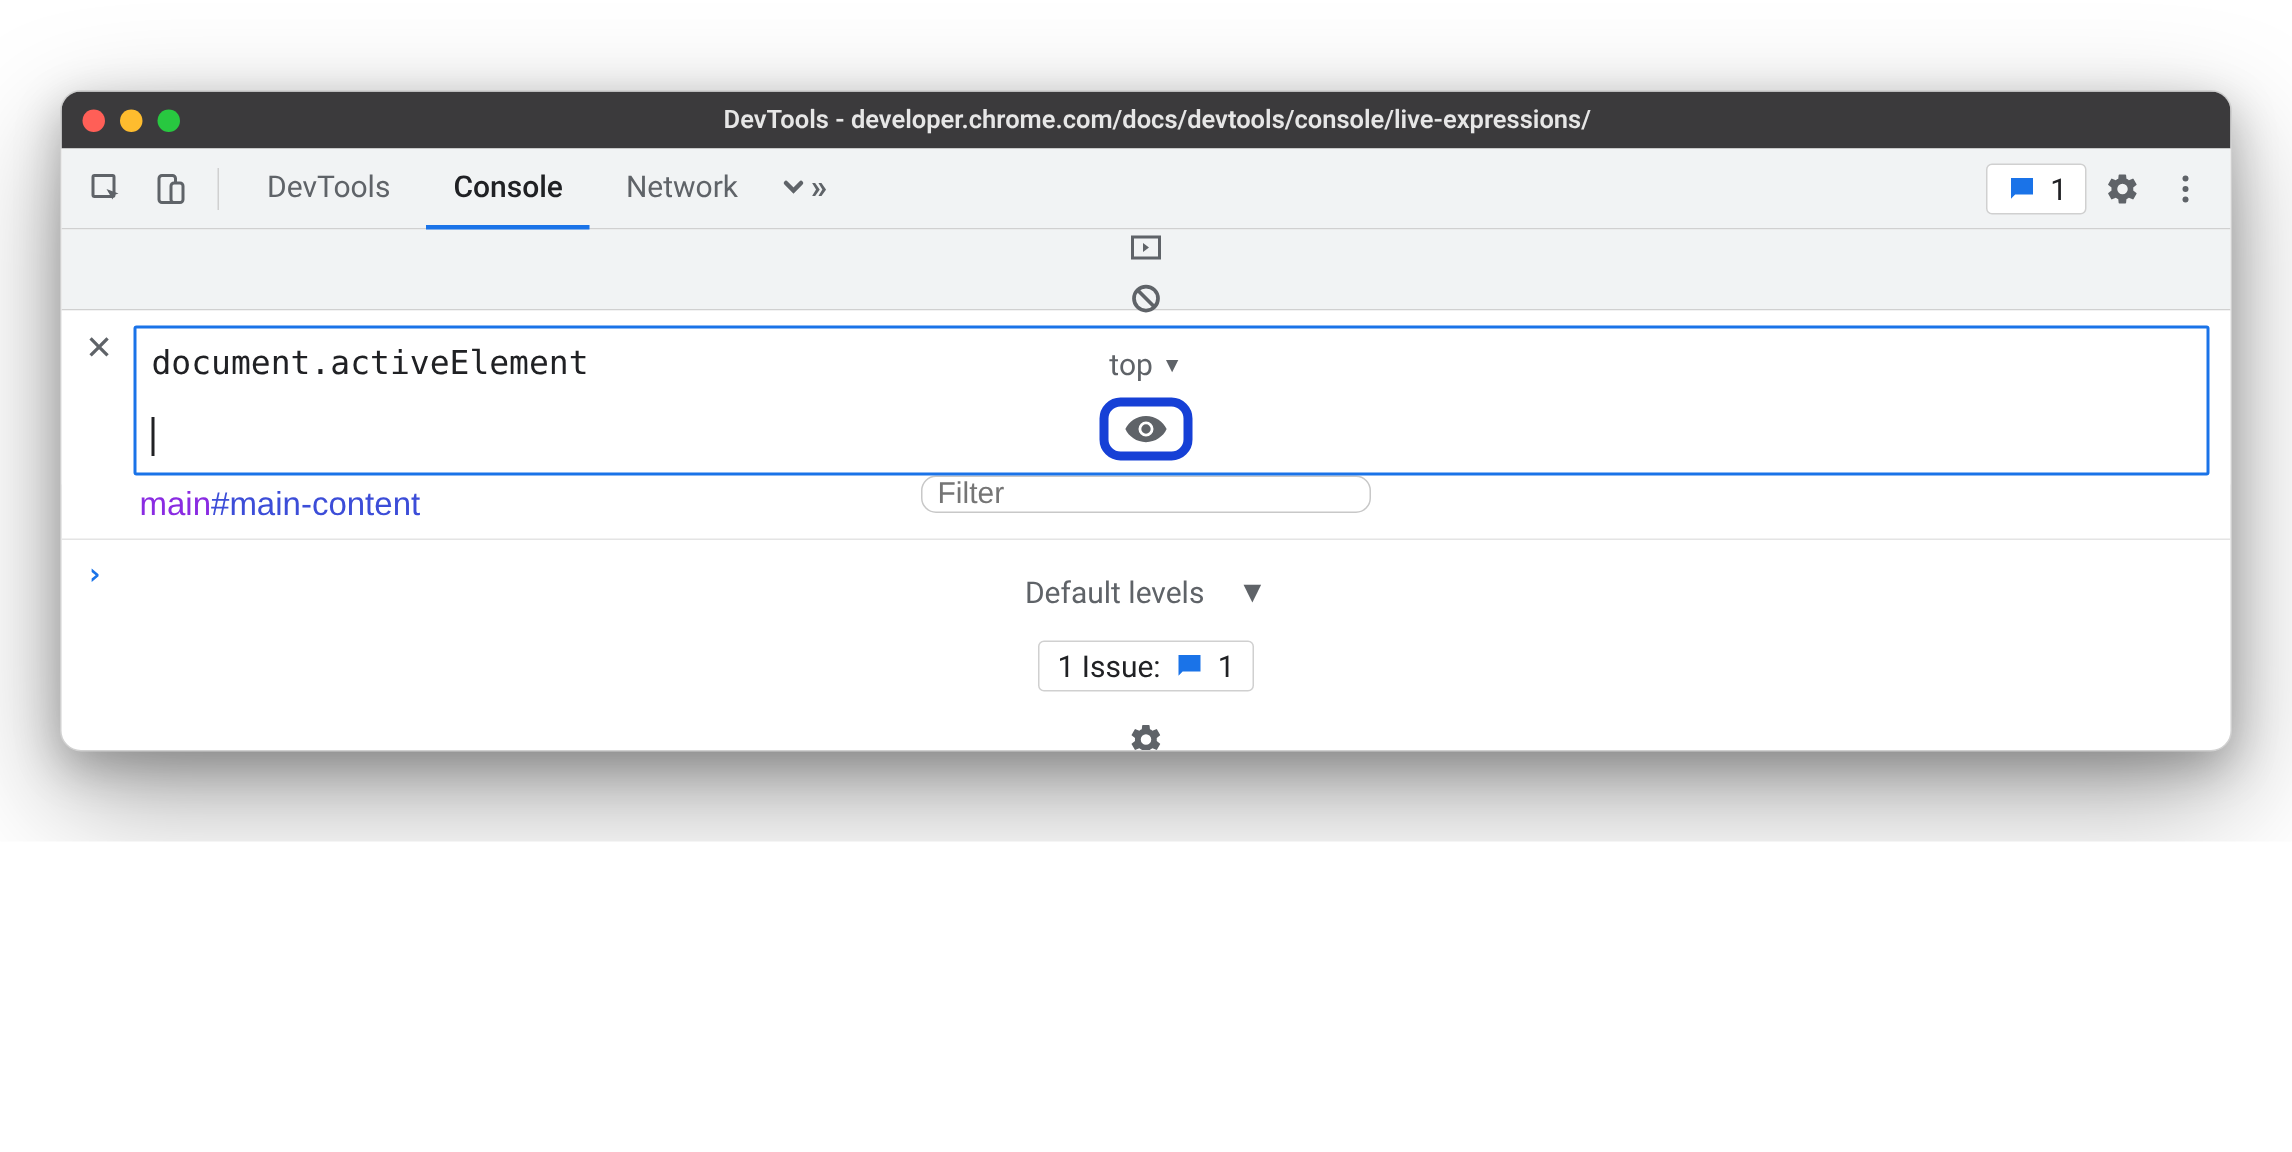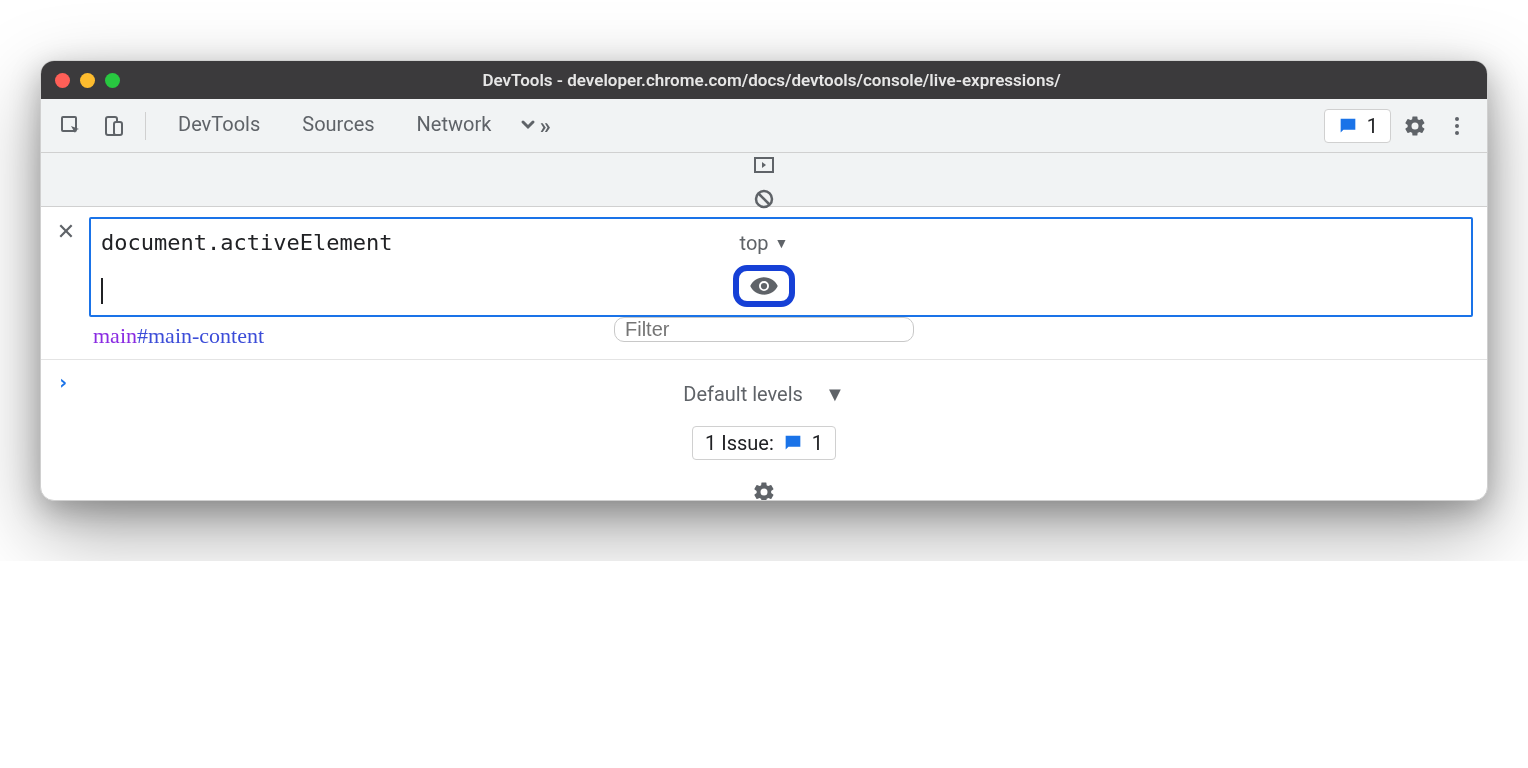--- a/index.html
+++ b/index.html
@@ -163,21 +163,21 @@
   }
   .live-expr-box .cursor-line {
     margin-top: 18px;
     display: flex;
   }
   .caret-blink {
     width: 2px; height: 26px; background: #202124;
   }
   .live-result {
     padding: 0 14px 10px 52px;
-    font-family: Liberation Serif, serif;
+    font-family: Liberation Sans, sans-serif;
     font-size: 22px;
     border-bottom: 1px solid #e4e4e4;
   }
   .live-result .tag { color: #8a2be2; }
   .live-result .idsel { color: #3c4dd8; }
 
   .prompt-row {
     display: flex; align-items: center;
     padding: 10px 16px;
     min-height: 140px;
@@ -212,21 +212,21 @@
       </svg>
     </div>
     <div class="icon-btn">
       <svg viewBox="0 0 24 24" fill="none" stroke="currentColor" stroke-width="2">
         <rect x="5" y="3" width="11" height="18" rx="2"></rect>
         <rect x="13" y="8" width="8" height="13" rx="2" fill="#f1f3f4"></rect>
       </svg>
     </div>
     <div class="vsep"></div>
     <div class="tab">DevTools</div>
-    <div class="tab">Sources</div>
+    <div class="tab active">Console</div>
     <div class="tab">Network</div>
     <div class="icon-btn">
       <svg viewBox="0 0 24 24" fill="none" stroke="currentColor" stroke-width="3" stroke-linecap="round">
         <path d="M7 8 l5 5 l5 -5"></path>
         <path d="M7 14 l5 5 l5 -5" opacity="0"></path>
         <path d="M6 7 l6 6 M18 7 l-6 6" opacity="0"></path>
       </svg>
       <span style="font-size:22px;color:#5f6368;font-weight:700;">»</span>
     </div>
     <div class="tabbar-spacer"></div>

